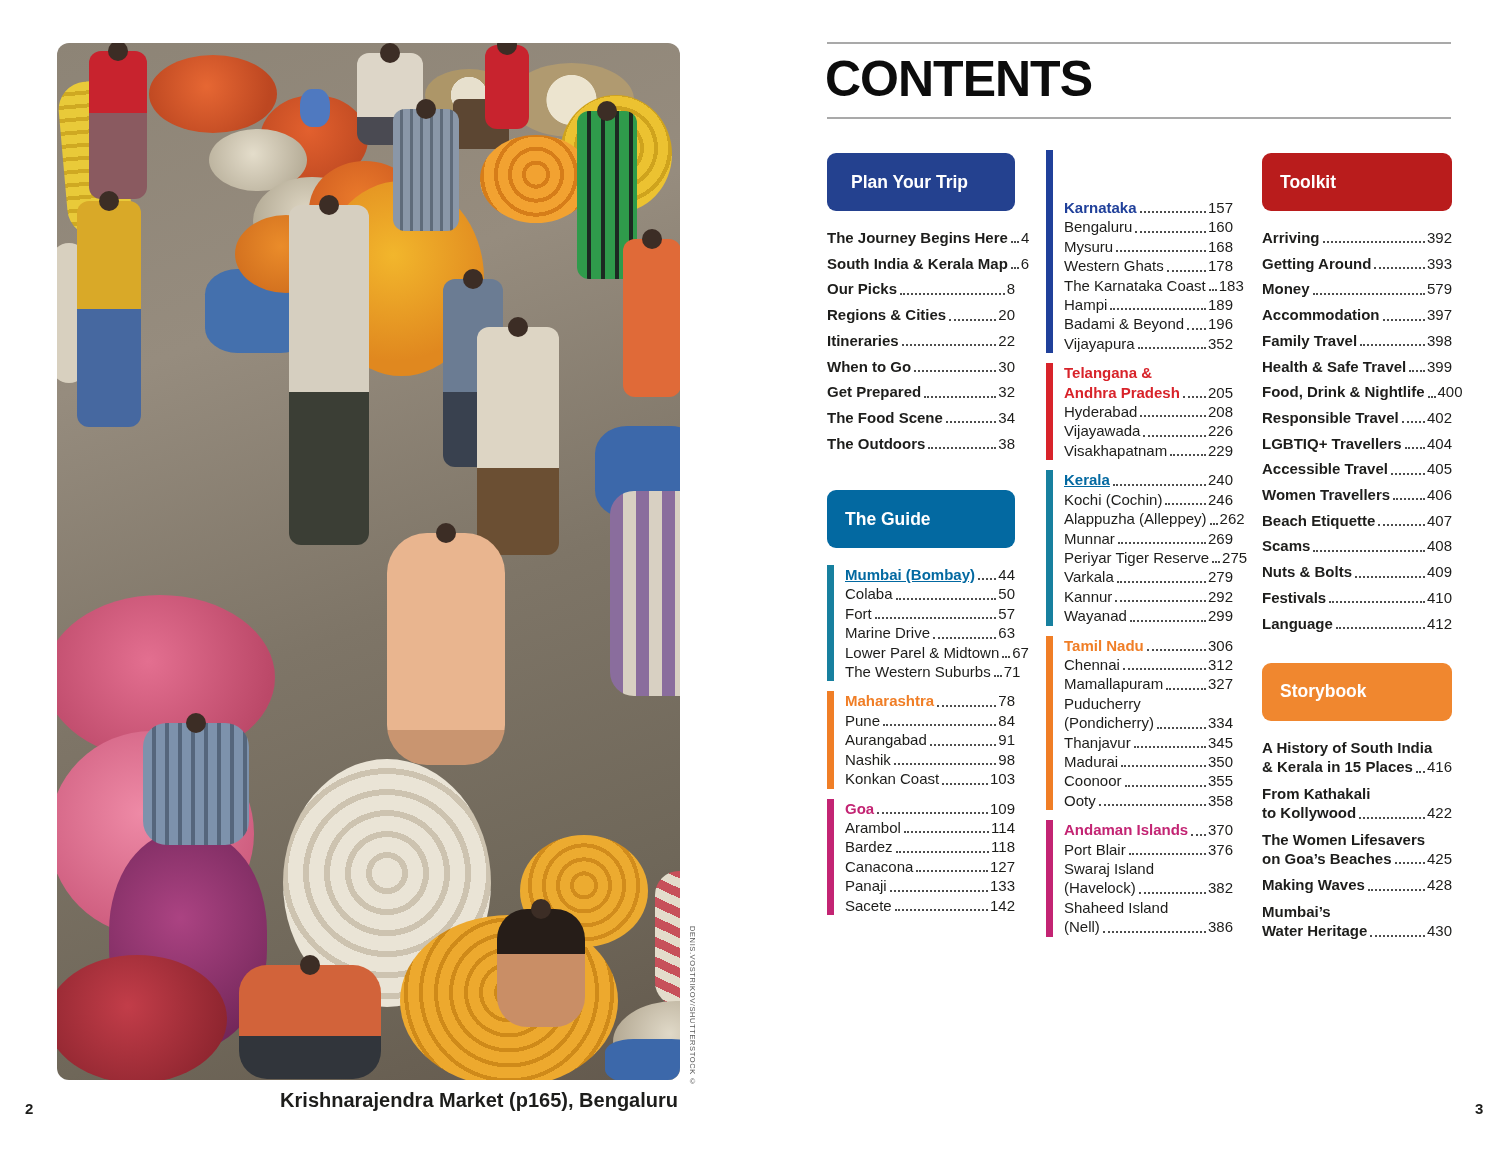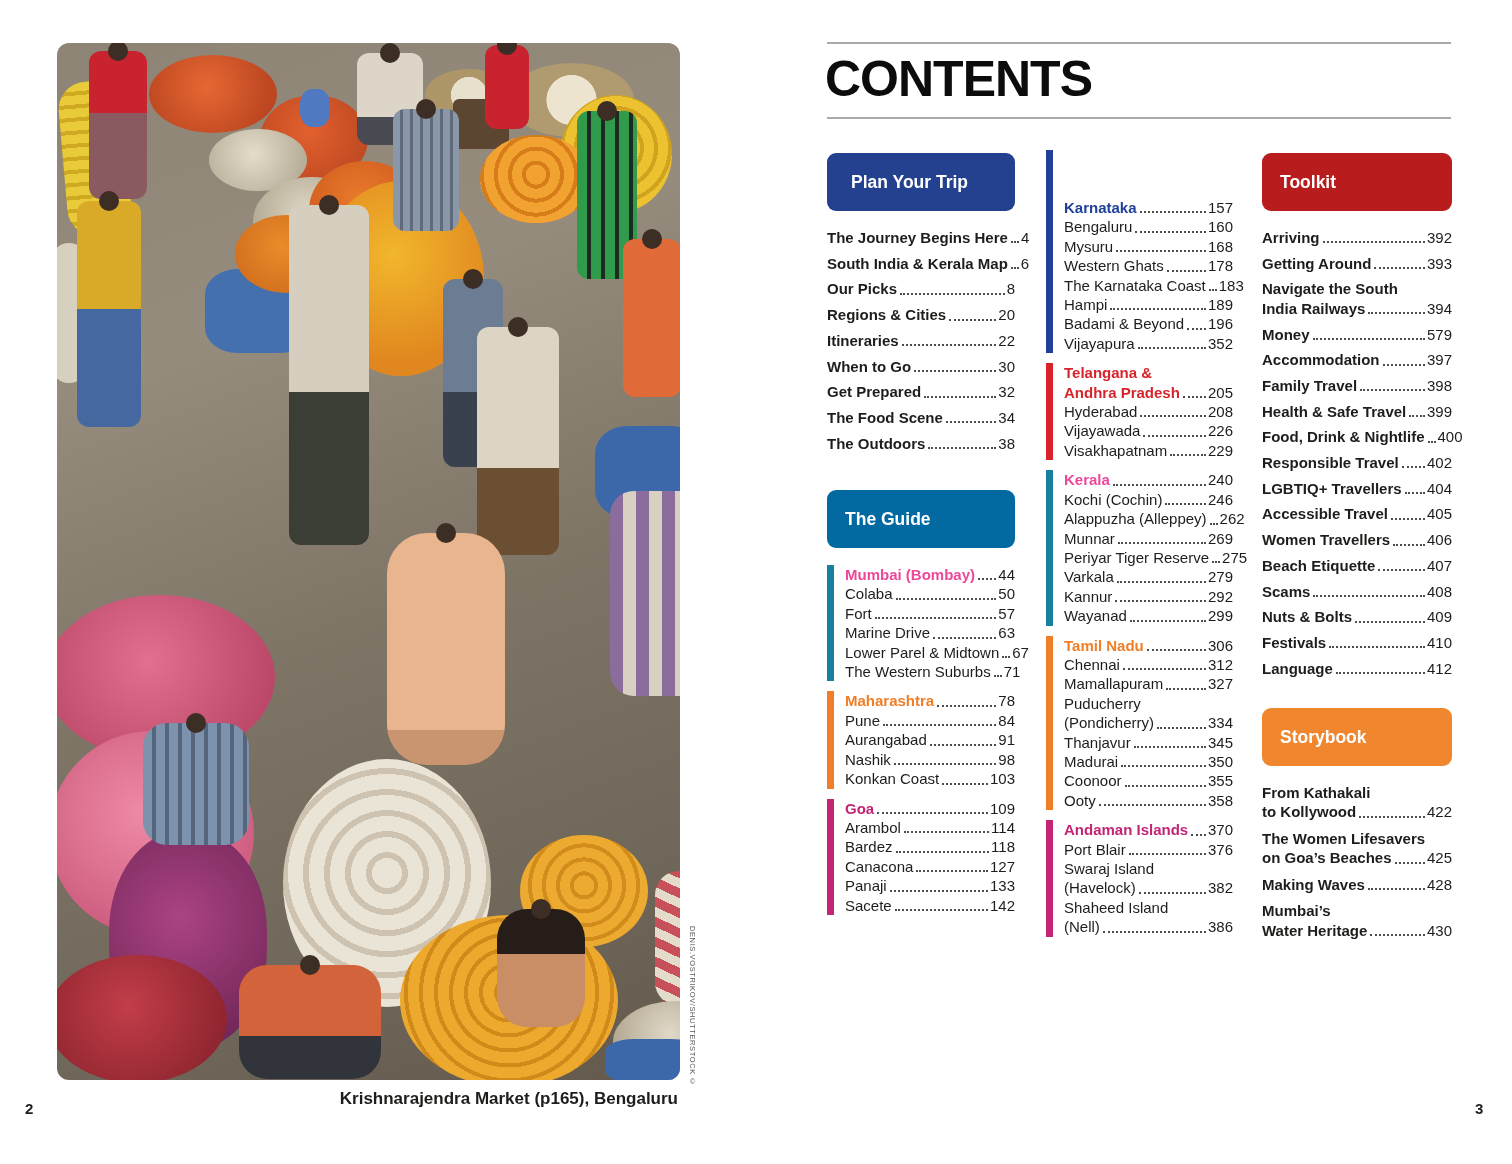--- a/index.html
+++ b/index.html
@@ -72,21 +72,21 @@
   .p-peach    { left:330px; top:490px; width:118px; height:232px; border-radius:40px;
                 background:linear-gradient(180deg,#e9b58f 0 85%,#c99570 85%); }
   .p-sit-check{ left:86px;  top:680px; width:106px; height:122px; border-radius:24px;
                 background:repeating-linear-gradient(90deg,#7d92ac 0 9px,#55667c 9px 13px); }
   .p-orange-b { left:182px; top:922px; width:142px; height:114px; border-radius:28px;
                 background:linear-gradient(180deg,#d2633a 0 62%,#31353b 62%); }
   .p-woman-b  { left:440px; top:866px; width:88px;  height:118px; border-radius:30px;
                 background:linear-gradient(180deg,#261d18 0 38%,#c98e66 38%); }
 
   .caption { position:absolute; left:57px; top:1089px; width:623px; text-align:right;
-    font-size:17px; font-weight:700; color:#1d1d1b; padding-right:2px; }
+    font-size:20px; font-weight:700; color:#1d1d1b; padding-right:2px; }
   .credit { position:absolute; left:688px; top:926px; height:165px; writing-mode:vertical-rl;
     font-size:7.5px; letter-spacing:0.6px; color:#5a5a5a; }
   .pageno { position:absolute; top:1100px; font-size:15px; font-weight:600; color:#1d1d1b; }
   .pageno.pl { left:25px; } .pageno.pr { left:1475px; }
 
   
   .rule { position:absolute; left:827px; width:624px; height:1.5px; background:#a9a9a9; }
   .rule.r1 { top:42px; } .rule.r2 { top:117px; }
   h1.title { position:absolute; left:825px; top:50px; font-size:50px; font-weight:800;
     letter-spacing:-1px; color:#0c0c0c; }
@@ -109,21 +109,21 @@
   .lbl { white-space:nowrap; }
   .leader { flex:1; border-bottom:2px dotted #4d4d4d; margin:0 2px 4px 3px; min-width:8px; }
   .num { white-space:nowrap; font-weight:400; }
 
   .bold-list .titem { font-weight:700; margin-bottom:6.3px; }
   .sb-list  .titem { font-weight:700; margin-bottom:7px; }
 
   .group { border-left:7px solid #888; padding-left:11px; margin-bottom:10px; }
   .group .ghead .lbl, .group .ghead-pre { font-weight:700; }
   .glist .titem { font-weight:400; }
-  .theme-teal    { border-color:#17809f; } .theme-teal    .ghead .lbl, .theme-teal    .ghead-pre { color:#ec4899; }
+  .theme-teal    { border-color:#17809f; } .theme-teal    .ghead .lbl, .theme-teal    .ghead-pre { color:#0369a1;text-decoration:underline; }
   .theme-orange  { border-color:#f07e26; } .theme-orange  .ghead .lbl, .theme-orange  .ghead-pre { color:#f07e26; }
   .theme-magenta { border-color:#c32473; } .theme-magenta .ghead .lbl, .theme-magenta .ghead-pre { color:#c32473; }
   .theme-blue    { border-color:#20409a; } .theme-blue    .ghead .lbl, .theme-blue    .ghead-pre { color:#20409a;margin-top:48px; }
   .theme-red     { border-color:#d8232a; } .theme-red     .ghead .lbl, .theme-red     .ghead-pre { color:#d8232a; }
 </style>
 </head>
 <body>
 
 <div class="photo">
   <div class="blob pile-orange-1"></div>
@@ -734,28 +734,20 @@
 
       <div class="titem">
 
         <div class="row">
           <span class="lbl">Getting Around</span>
           <span class="leader"></span>
           <span class="num">393</span>
         </div>
       </div>
 
-      <div class="titem">
-        <div class="pre">Navigate the South</div>
-        <div class="row">
-          <span class="lbl">India Railways</span>
-          <span class="leader"></span>
-          <span class="num">394</span>
-        </div>
-      </div>
 
       <div class="titem">
 
         <div class="row">
           <span class="lbl">Money</span>
           <span class="leader"></span>
           <span class="num">579</span>
         </div>
       </div>
 
@@ -875,20 +867,28 @@
           <span class="num">412</span>
         </div>
       </div>
     </div>
 
   <div class="hbox orange" style="margin-top:30px;">
     <span>Storybook</span>
   </div>
   <div class="list sb-list">
 
+      <div class="titem">
+        <div class="pre">A History of South India</div>
+        <div class="row">
+          <span class="lbl">&amp; Kerala in 15 Places</span>
+          <span class="leader"></span>
+          <span class="num">416</span>
+        </div>
+      </div>
 
 
       <div class="titem">
         <div class="pre">From Kathakali</div>
         <div class="row">
           <span class="lbl">to Kollywood</span>
           <span class="leader"></span>
           <span class="num">422</span>
         </div>
       </div>

